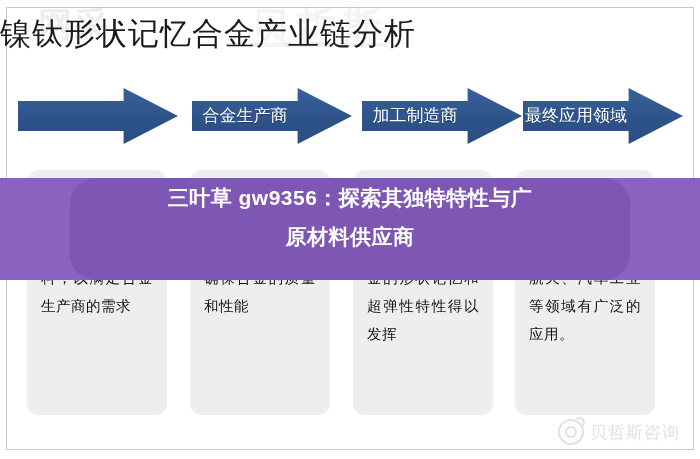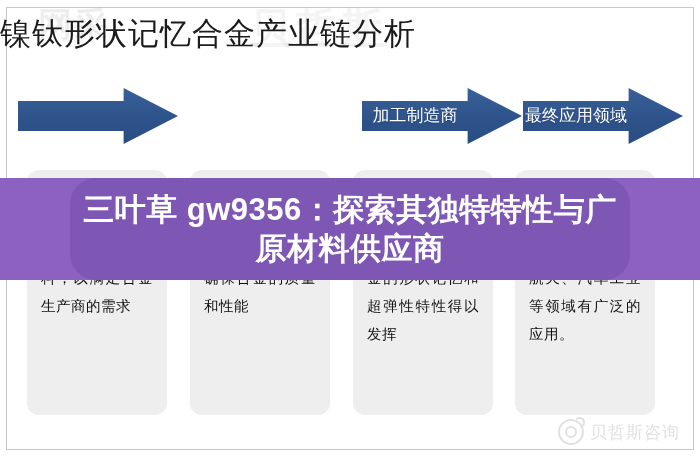--- a/index.html
+++ b/index.html
@@ -167,26 +167,26 @@
   }
   .overlay-text {
     position: absolute;
     left: 0;
     top: 178px;
     width: 700px;
     height: 102px;
     display: flex;
     flex-direction: column;
     align-items: center;
-    justify-content: center;
+    justify-content: flex-start;
     text-align: center;
     color: #ffffff;
     font-family: "Liberation Sans", "DejaVu Sans", sans-serif;
     font-weight: bold;
-    font-size: 31px;
+    font-size: 21px;
     line-height: 39px;
     letter-spacing: 0.5px;
     padding: 0 22px;
     box-sizing: border-box;
   }
   .overlay-text .line { display: block; }
 
   
   .weibo-wm {
     position: absolute;
@@ -247,20 +247,24 @@
   <div class="bg-watermark2">贝哲斯</div>
 
   <div class="slide-title">镍钛形状记忆合金产业链分析</div>
 
   <div class="arrow-row">
 
     <div class="arrow a1">
       <div class="shape"></div>
     </div>
 
+    <div class="arrow a2">
+      <div class="shape"></div>
+      <div class="label">合金生产商</div>
+    </div>
 
     <div class="arrow a4">
       <div class="shape"></div>
       <div class="label">最终应用领域</div>
     </div>
 
     <div class="arrow a3">
       <div class="shape"></div>
       <div class="label">加工制造商</div>
     </div>

